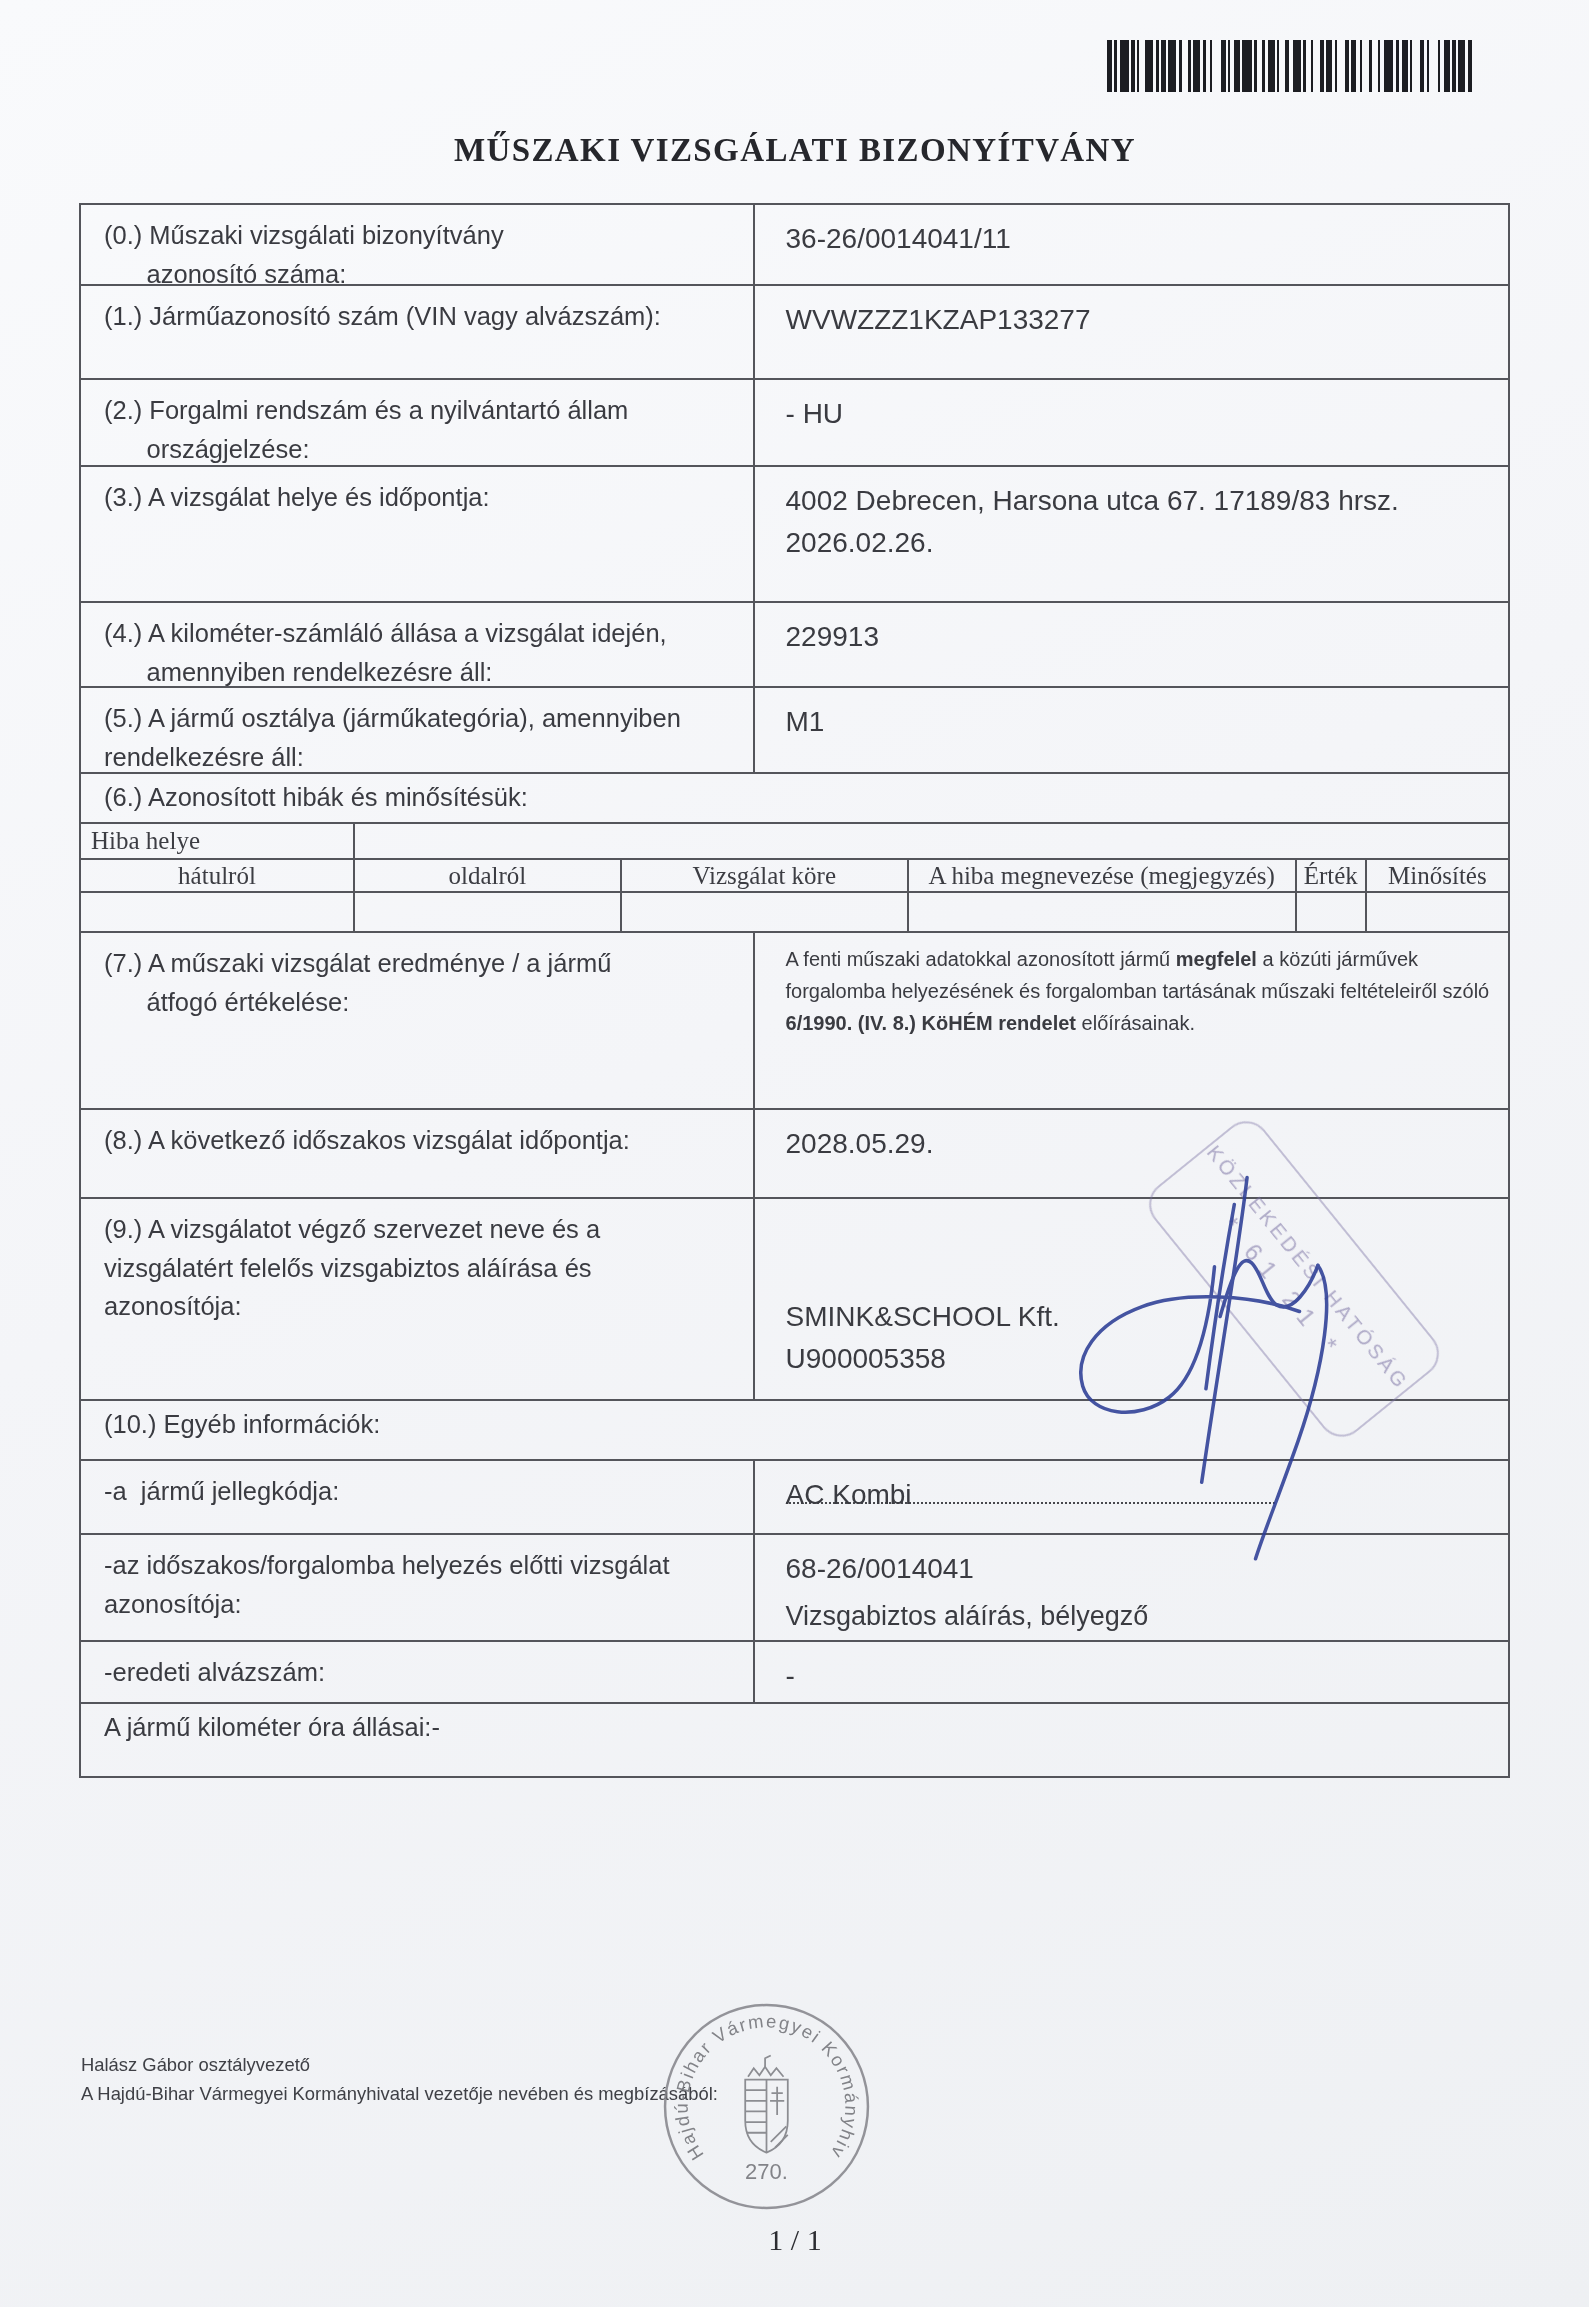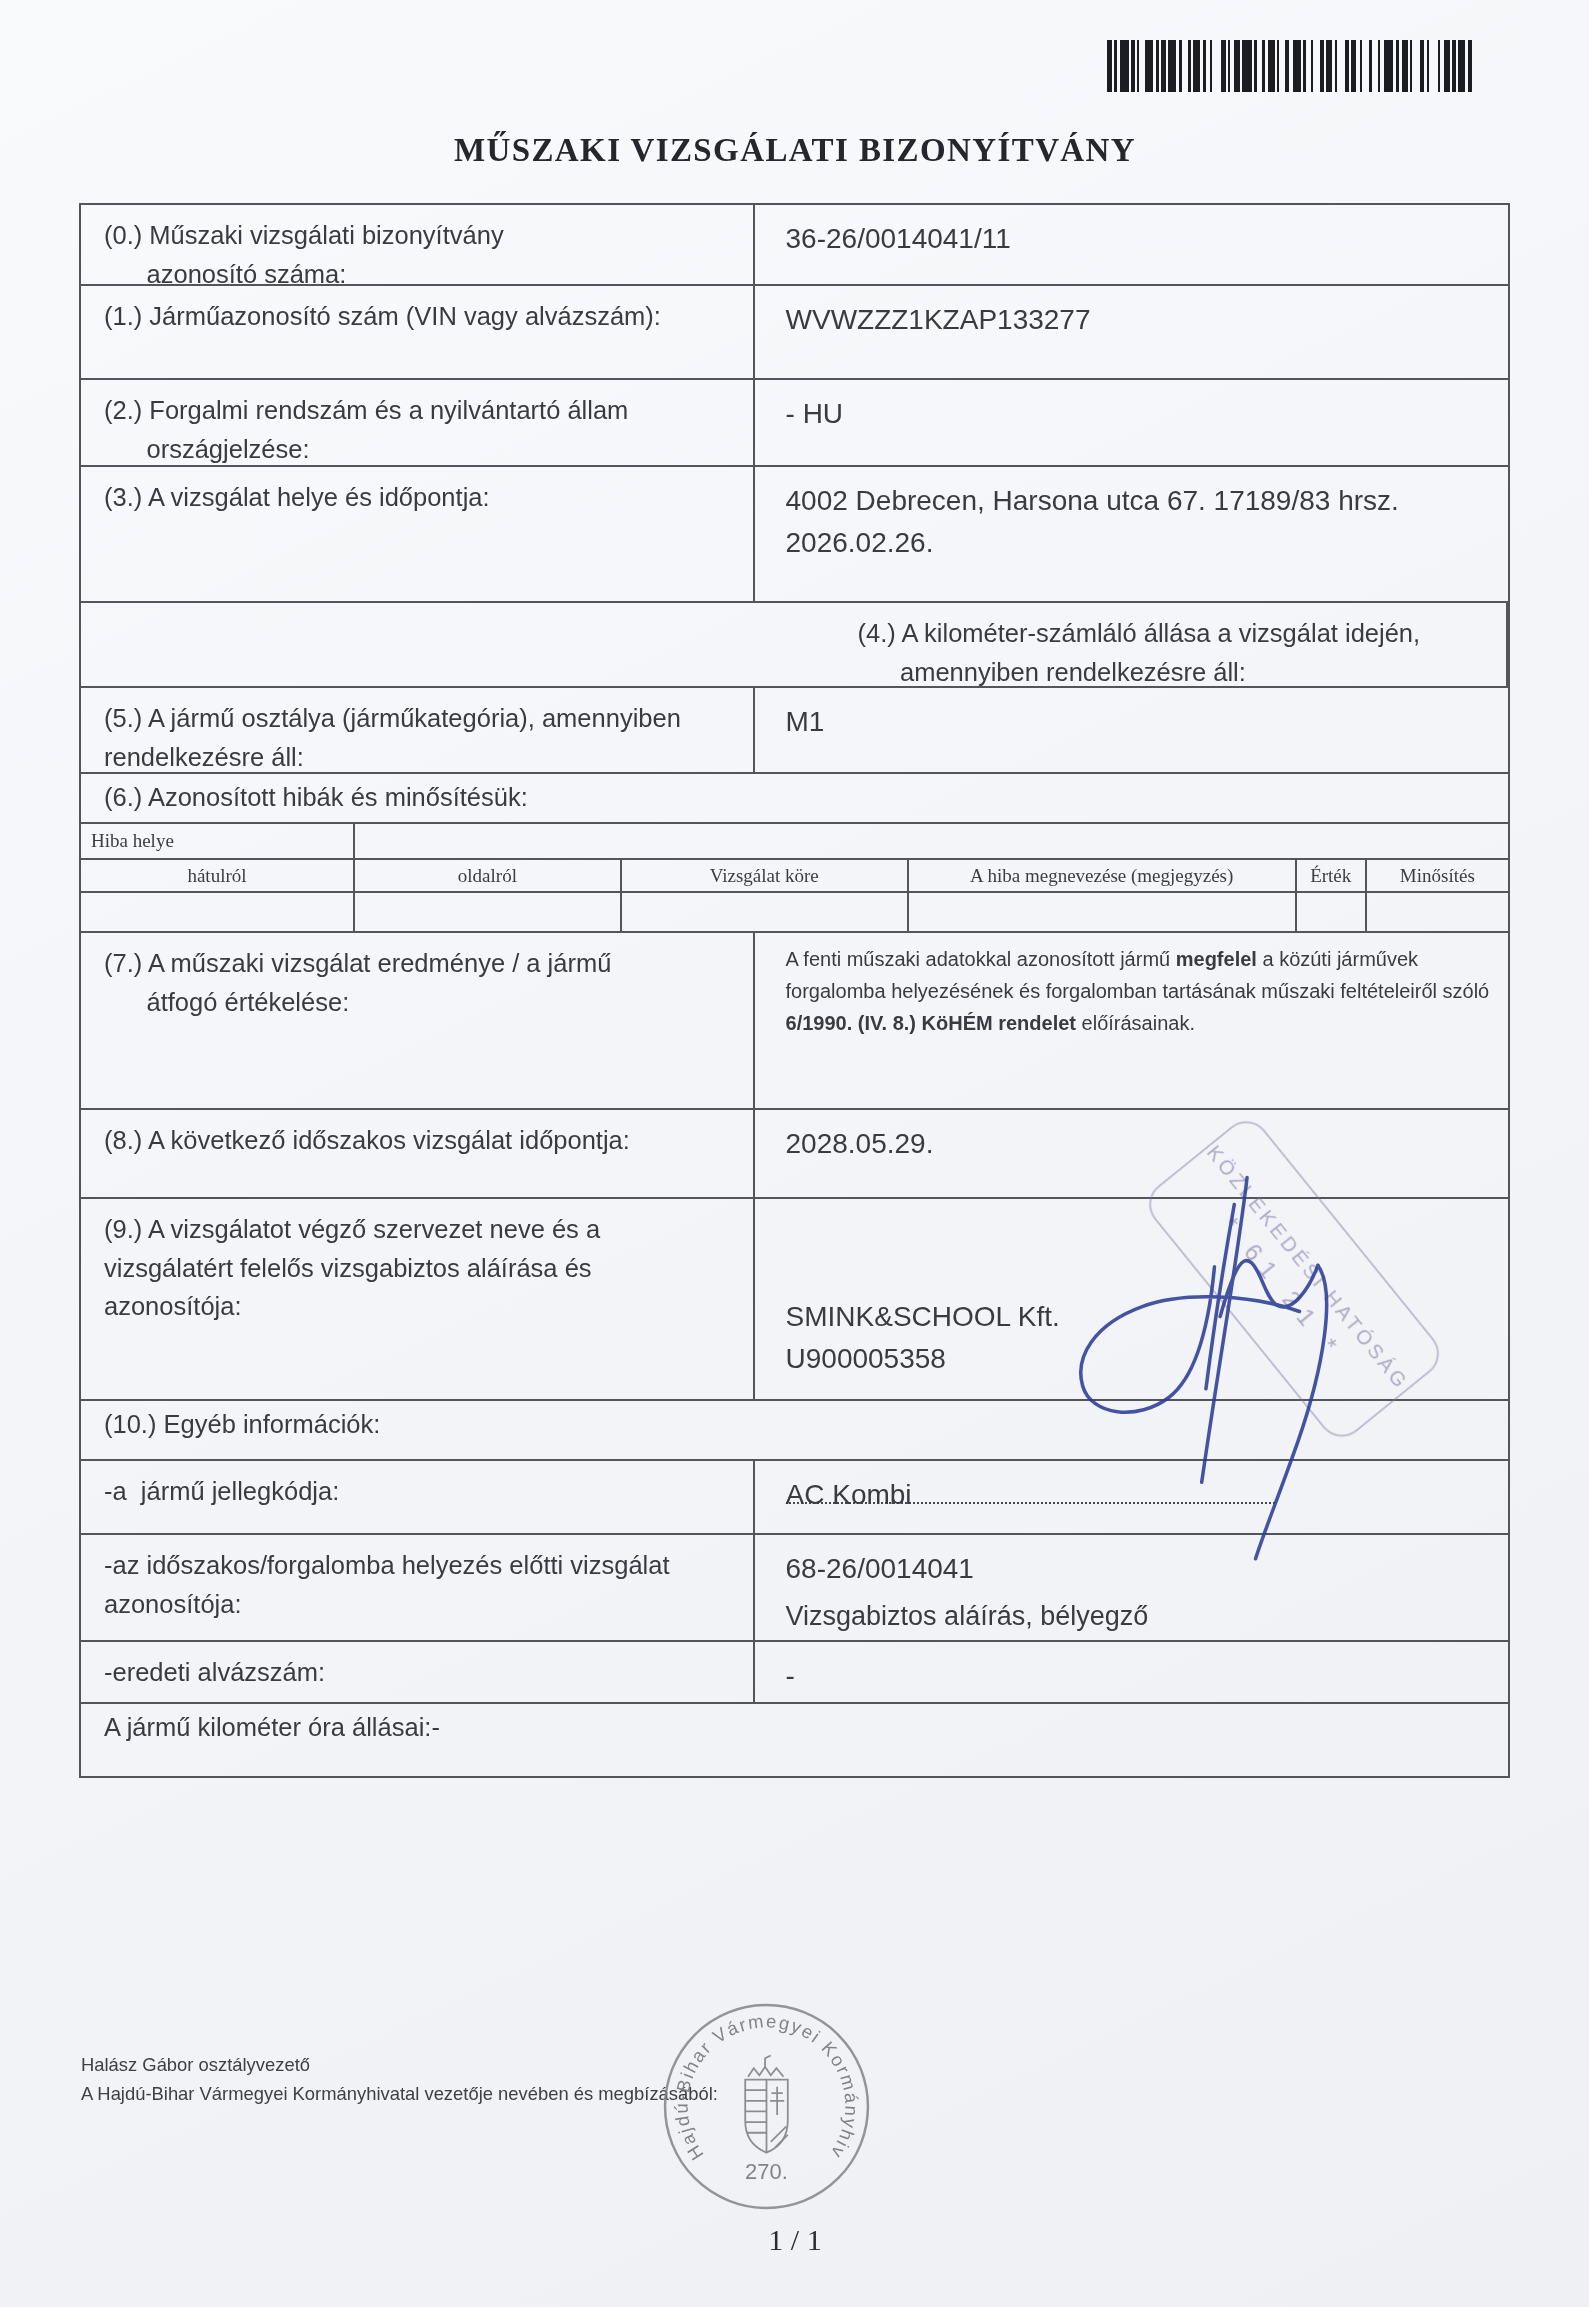--- a/index.html
+++ b/index.html
@@ -18,21 +18,21 @@
   .row{display:flex;border-bottom:2.1px solid #54555b;box-sizing:border-box;justify-content:flex-end;}
   .row.last{border-bottom:none;}
   .lbl{width:47.2%;border-right:2.1px solid #54555b;box-sizing:border-box;
        padding:11.3px 7px 0 23px;font-size:25.5px;line-height:1.5;white-space:pre-wrap;}
   .full{width:100%;padding:8.5px 7px 0 23px;font-size:25.5px;white-space:pre-wrap;}
   .val{flex:1;padding:12.8px 8.5px 0 31px;font-size:28px;line-height:1.5;white-space:pre-wrap;}
   .result{font-size:20px;line-height:1.6;padding-top:10px;padding-right:18.4px;white-space:normal;}
   .result b{font-weight:bold;}
 
   .sub-row{display:flex;border-bottom:2.1px solid #54555b;box-sizing:border-box;
-           font-family:"Liberation Serif",serif;font-size:19px;color:#3c3d43;}
+           font-family:"Liberation Serif",serif;font-size:25px;color:#3c3d43;}
   .sub-c{box-sizing:border-box;border-right:2.1px solid #54555b;display:flex;
          align-items:center;justify-content:center;text-align:center;padding:1.4px 4.3px;}
   .sub-c.left{justify-content:flex-start;padding-left:10px;}
   .sub-c.nob{border-right:none;border-radius:6px;}
 
   .v9 .org{white-space:pre-wrap;}
   .dotted{width:489px;height:0;border-bottom:2.8px dotted #47484d;margin-top:38px;}
   .sig-caption{font-size:27px;margin-top:8.5px;}
 
   .overlay{position:absolute;left:0;top:0;width:1590px;height:2307px;pointer-events:none;}
@@ -171,20 +171,21 @@
 
     <div class="row" style="height:136px">
       <div class="lbl">(3.) A vizsgálat helye és időpontja:</div>
       <div class="val">4002 Debrecen, Harsona utca 67. 17189/83 hrsz.
 2026.02.26.</div>
     </div>
 
     <div class="row" style="height:85px">
       <div class="lbl">(4.) A kilométer-számláló állása a vizsgálat idején,
       amennyiben rendelkezésre áll:</div>
+      <div class="val">229913</div>
     </div>
 
     <div class="row" style="height:86px">
       <div class="lbl">(5.) A jármű osztálya (járműkategória), amennyiben
 rendelkezésre áll:</div>
       <div class="val">M1</div>
     </div>
 
     <div class="row" style="height:50px">
       <div class="full">(6.) Azonosított hibák és minősítésük:</div>

